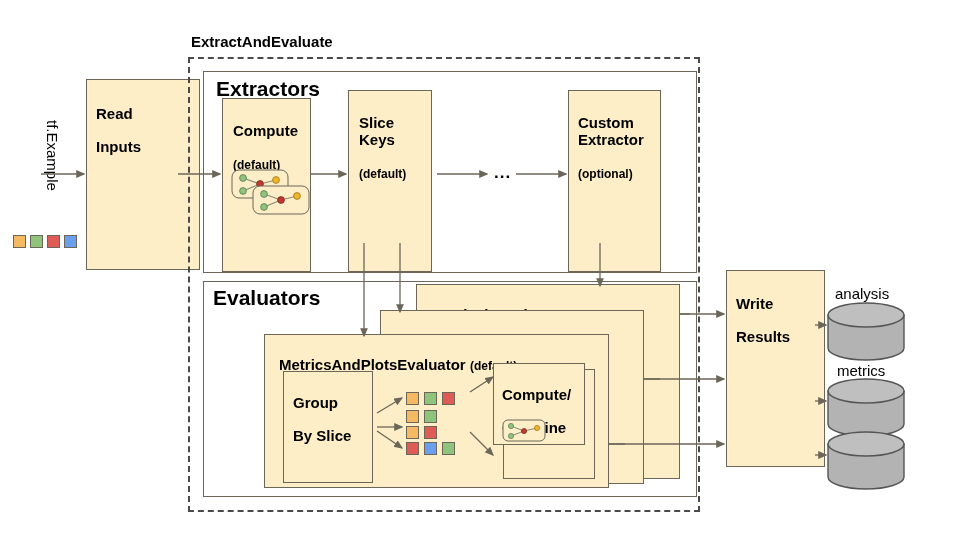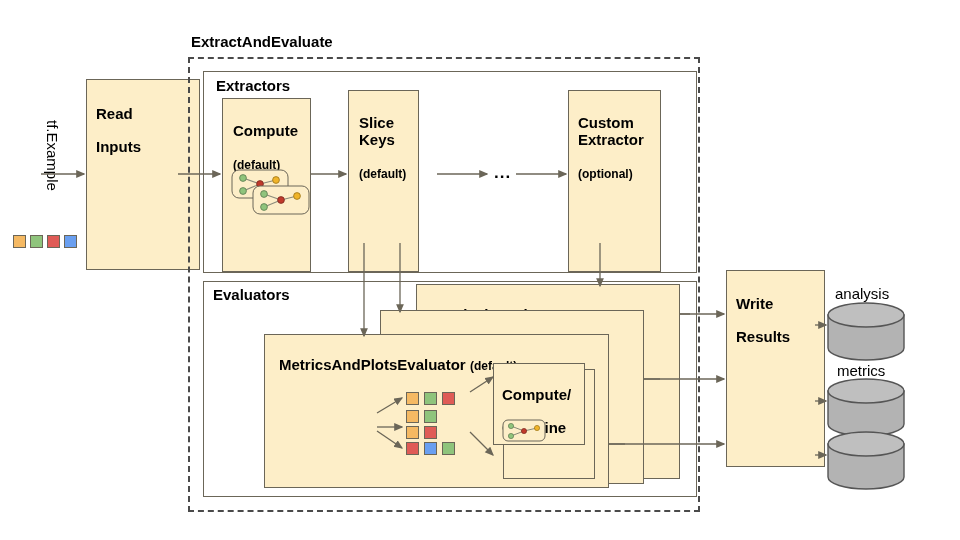--- a/index.html
+++ b/index.html
@@ -42,21 +42,21 @@
   }
   .lbl .sub {
     font-weight: bold;
     font-size: 0.80em;
   }
 
   .title-outer {
     font-size: 15px; font-weight: bold; color: #000;
   }
   .box-title {
-    font-size: 15px; font-weight: bold; color: #000;
+    font-size: 21px; font-weight: bold; color: #000;
   }
   .node-title {
     font-size: 15px; font-weight: bold; color: #000;
   }
 
   
   .rot {
     position: absolute;
     transform-origin: 0 0;
     transform: rotate(90deg);
@@ -115,21 +115,21 @@
     <div class="box-title abs" style="left:12px; top:5px;">Extractors</div>
   </div>
 
   <div class="abs tanbox" style="left:222px; top:98px; width:89px; height:174px;">
     <div class="lbl node-title" style="left:10px; top:7px;">
       <span>Compute</span><br>
       <span class="sub">(default)</span>
     </div>
   </div>
 
-  <div class="abs tanbox" style="left:348px; top:90px; width:71px; height:182px;text-decoration:underline;">
+  <div class="abs tanbox" style="left:348px; top:90px; width:84px; height:182px;text-decoration:underline;">
     <div class="lbl node-title" style="left:10px; top:7px;">
       <span>Slice
 Keys</span><br>
       <span class="sub">(default)</span>
     </div>
   </div>
 
   <div class="abs tanbox" style="left:568px; top:90px; width:93px; height:182px;">
     <div class="lbl node-title" style="left:9px; top:7px;">
       <span>Custom
@@ -155,20 +155,26 @@
       <span>CustomEvaluator</span><span> </span><span class="sub">(optional)</span>
     </div>
   </div>
 
   <div class="abs tanbox" style="left:264px; top:334px; width:345px; height:154px;">
     <div class="lbl abs" style="left:14px; top:5px; font-size:15px;">
       <span>MetricsAndPlotsEvaluator</span><span> </span><span class="sub">(default)</span>
     </div>
   </div>
 
+  <div class="abs tanbox" style="left:283px; top:371px; width:90px; height:112px;">
+    <div class="lbl node-title" style="left:9px; top:6px;">
+      <span>Group</span><br>
+      <span>By Slice</span>
+    </div>
+  </div>
 
   <div class="abs" style="left:406px; top:392px; width:60px; height:62px;">
 
     <span class="sw sw-o" style="left:0px;  top:0px;"></span>
     <span class="sw sw-g" style="left:18px; top:0px;"></span>
     <span class="sw sw-r" style="left:36px; top:0px;"></span>
 
     <span class="sw sw-o" style="left:0px;  top:18px;"></span>
     <span class="sw sw-g" style="left:18px; top:18px;"></span>
 

